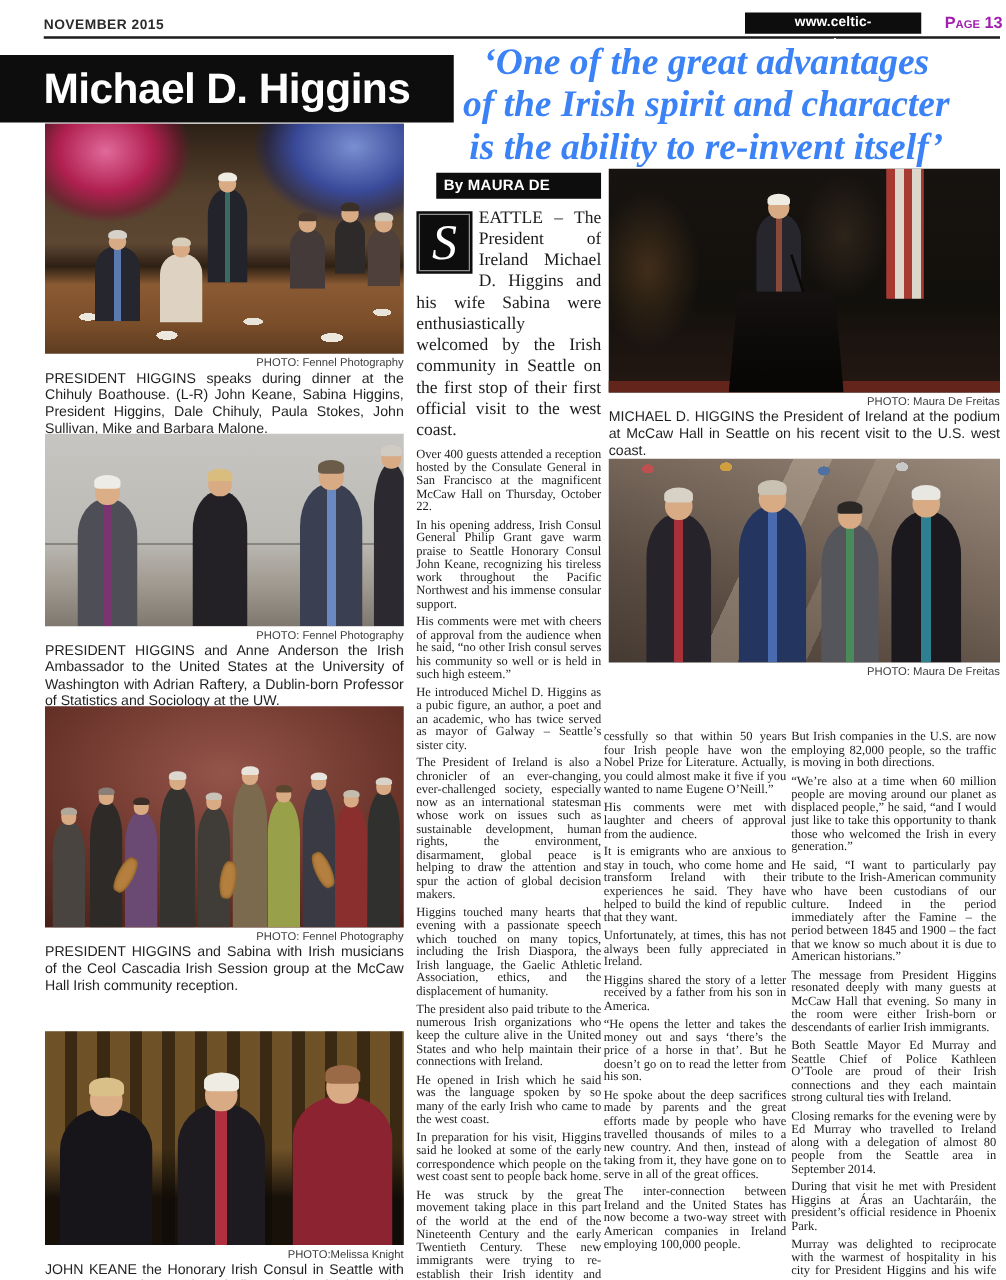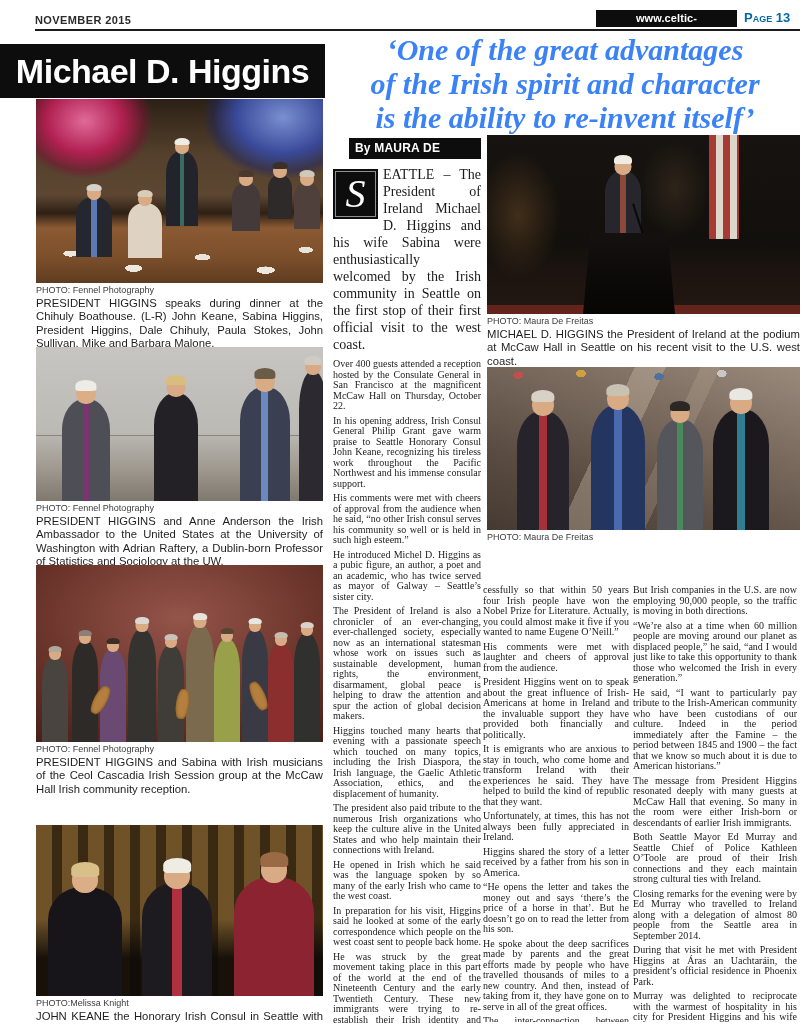--- a/index.html
+++ b/index.html
@@ -5,45 +5,45 @@
   html,body{margin:0;padding:0;}
   body{width:805px;height:1024px;background:#f4f4f2;font-family:"Liberation Sans",sans-serif;}
   .page{position:relative;width:805px;height:1024px;background:#ffffff;overflow:hidden;}
 
   
   .issue-date{position:absolute;left:35px;top:13px;font:600 11px/14px "Liberation Sans",sans-serif;color:#2b2b2b;letter-spacing:.4px;text-align:right;}
   .header-rule{position:absolute;left:35px;top:29px;width:765px;height:2px;background:#1c1c1c;}
   .web-box{position:absolute;left:596px;top:10px;width:141px;height:17px;background:#0d0d0d;color:#fff;
            font:bold 11px/17px "Liberation Sans",sans-serif;text-align:center;letter-spacing:.1px;}
   .page-label{position:absolute;left:744px;top:9px;width:58px;font:bold 13px/18px "Liberation Sans",sans-serif;
-              font-variant:small-caps;color:#0369a1;text-align:left;}
-
-  
-  .masthead{position:absolute;left:0;top:44px;width:325px;height:54px;background:#0d0d0d;color:#fff;
+              font-variant:small-caps;color:#a21caf;text-align:right;}
+
+  
+  .masthead{position:absolute;left:0;top:44px;width:363px;height:54px;background:#0d0d0d;color:#fff;
             font:bold 34px/54px "Liberation Sans",sans-serif;text-align:center;letter-spacing:-.5px;}
   .quote-headline{position:absolute;left:325px;top:33px;width:480px;text-align:center;color:#3b82f6;
                   font:bold italic 30px/34px "Liberation Serif",serif;}
 
   
   .col{position:absolute;font-family:"Liberation Serif",serif;color:#1b1b1b;}
   .col1{left:333px;top:138px;width:148px;height:886px;overflow:hidden;}
   .col2{left:483px;top:585px;width:146px;height:437px;overflow:hidden;}
   .col3{left:633px;top:585px;width:164px;height:437px;overflow:hidden;}
   .byline{background:#0d0d0d;color:#fff;font:bold 12px/21px "Liberation Sans",sans-serif;height:21px;
           padding-left:6px;letter-spacing:.2px;margin:0 0 7px 16px;}
   .lead{font-size:14px;line-height:17px;text-align:justify;margin:0 0 6px 0;}
   .dropcap{float:left;width:45px;height:50px;background:#0d0d0d;color:#fff;position:relative;
            font:italic 40px/50px "Liberation Serif",serif;text-align:center;margin:3px 5px 1px 0;}
   .dropcap::before{content:"";position:absolute;inset:2px;border:1px solid rgba(255,255,255,.55);}
   .para{font-size:10px;line-height:10.5px;text-align:justify;margin:0 0 4px 0;}
 
   
   figure.photo-block{position:absolute;margin:0;}
   .photo{position:relative;width:100%;overflow:hidden;background:#3a3a3a;}
-  .credit{font:400 9px/11px "Liberation Sans",sans-serif;color:#3c3c3c;text-align:left;margin:2px 0 1px 0;}
+  .credit{font:400 9px/11px "Liberation Sans",sans-serif;color:#3c3c3c;text-align:right;margin:2px 0 1px 0;}
   .caption{font:400 11.3px/13.3px "Liberation Sans",sans-serif;color:#1f1f1f;text-align:justify;margin:0;}
 
   
   .person{position:absolute;border-radius:46% 46% 6% 6%/30% 30% 0 0;
           background:linear-gradient(90deg,transparent 0 43%,var(--tie,rgba(0,0,0,0)) 43% 57%,transparent 57%),var(--suit,#222);}
   .person::before{content:"";position:absolute;left:50%;top:calc(var(--hw,14px) * -0.82);transform:translateX(-50%);
           width:var(--hw,14px);height:calc(var(--hw,14px) * 1.05);border-radius:50% 50% 46% 46%;background:var(--skin,#d9ab85);}
   .person::after{content:"";position:absolute;left:50%;top:calc(var(--hw,14px) * -0.95);transform:translateX(-50%);
           width:calc(var(--hw,14px) * 1.06);height:calc(var(--hw,14px) * 0.55);border-radius:50% 50% 20% 20%;background:var(--hair,#5a4a3c);}
   .violin{position:absolute;background:#b5803f;border-radius:45%/60%;box-shadow:inset 0 0 3px #6a4418;}
@@ -199,31 +199,30 @@
         <p class="para">The president also paid tribute to the numerous Irish organizations who keep the culture alive in the United States and who help maintain their connections with Ireland.</p>
         <p class="para">He opened in Irish which he said was the language spoken by so many of the early Irish who came to the west coast.</p>
         <p class="para">In preparation for his visit, Higgins said he looked at some of the early correspondence which people on the west coast sent to people back home.</p>
         <p class="para">He was struck by the great movement taking place in this part of the world at the end of the Nineteenth Century and the early Twentieth Century. These new immigrants were trying to re-establish their Irish identity and many of the letters were in the Irish language.</p>
       </div>
   </div>
 
   <div class="col col2">
       <p class="para">cessfully so that within 50 years four Irish people have won the Nobel Prize for Literature. Actually, you could almost make it five if you wanted to name Eugene O’Neill.”</p>
       <p class="para">His comments were met with laughter and cheers of approval from the audience.</p>
-      <p class="para">President Higgins went on to speak about the great influence of Irish-Americans at home in Ireland and the invaluable support they have provided both financially and politically.</p>
       <p class="para">It is emigrants who are anxious to stay in touch, who come home and transform Ireland with their experiences he said. They have helped to build the kind of republic that they want.</p>
       <p class="para">Unfortunately, at times, this has not always been fully appreciated in Ireland.</p>
       <p class="para">Higgins shared the story of a letter received by a father from his son in America.</p>
       <p class="para">“He opens the letter and takes the money out and says ‘there’s the price of a horse in that’. But he doesn’t go on to read the letter from his son.</p>
       <p class="para">He spoke about the deep sacrifices made by parents and the great efforts made by people who have travelled thousands of miles to a new country. And then, instead of taking from it, they have gone on to serve in all of the great offices.</p>
       <p class="para">The inter-connection between Ireland and the United States has now become a two-way street with American companies in Ireland employing 100,000 people.</p>
     </div>
 
   <div class="col col3">
-      <p class="para">But Irish companies in the U.S. are now employing 90,000 people, so the traffic is moving in both directions.</p>
+      <p class="para">But Irish companies in the U.S. are now employing 82,000 people, so the traffic is moving in both directions.</p>
       <p class="para">“We’re also at a time when 60 million people are moving around our planet as displaced people,” he said, “and I would just like to take this opportunity to thank those who welcomed the Irish in every generation.”</p>
       <p class="para">He said, “I want to particularly pay tribute to the Irish-American community who have been custodians of our culture. Indeed in the period immediately after the Famine – the period between 1845 and 1900 – the fact that we know so much about it is due to American historians.”</p>
       <p class="para">The message from President Higgins resonated deeply with many guests at McCaw Hall that evening. So many in the room were either Irish-born or descendants of earlier Irish immigrants.</p>
       <p class="para">Both Seattle Mayor Ed Murray and Seattle Chief of Police Kathleen O’Toole are proud of their Irish connections and they each maintain strong cultural ties with Ireland.</p>
       <p class="para">Closing remarks for the evening were by Ed Murray who travelled to Ireland along with a delegation of almost 80 people from the Seattle area in September 2014.</p>
       <p class="para">During that visit he met with President Higgins at Áras an Uachtaráin, the president’s official residence in Phoenix Park.</p>
       <p class="para">Murray was delighted to reciprocate with the warmest of hospitality in his city for President Higgins and his wife Sabina.</p>
     </div>
 
 </div>

